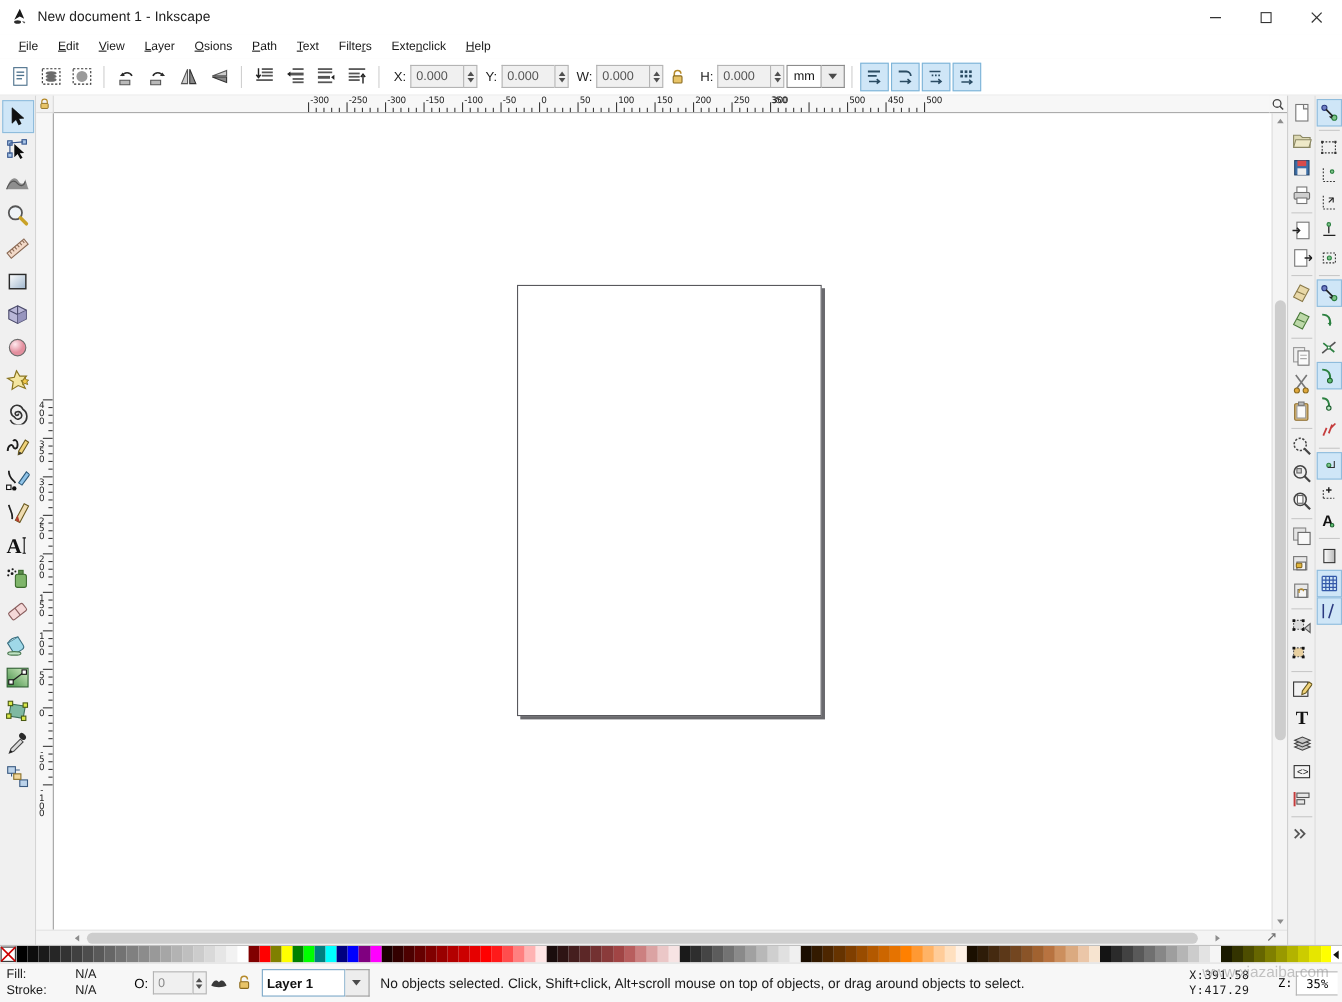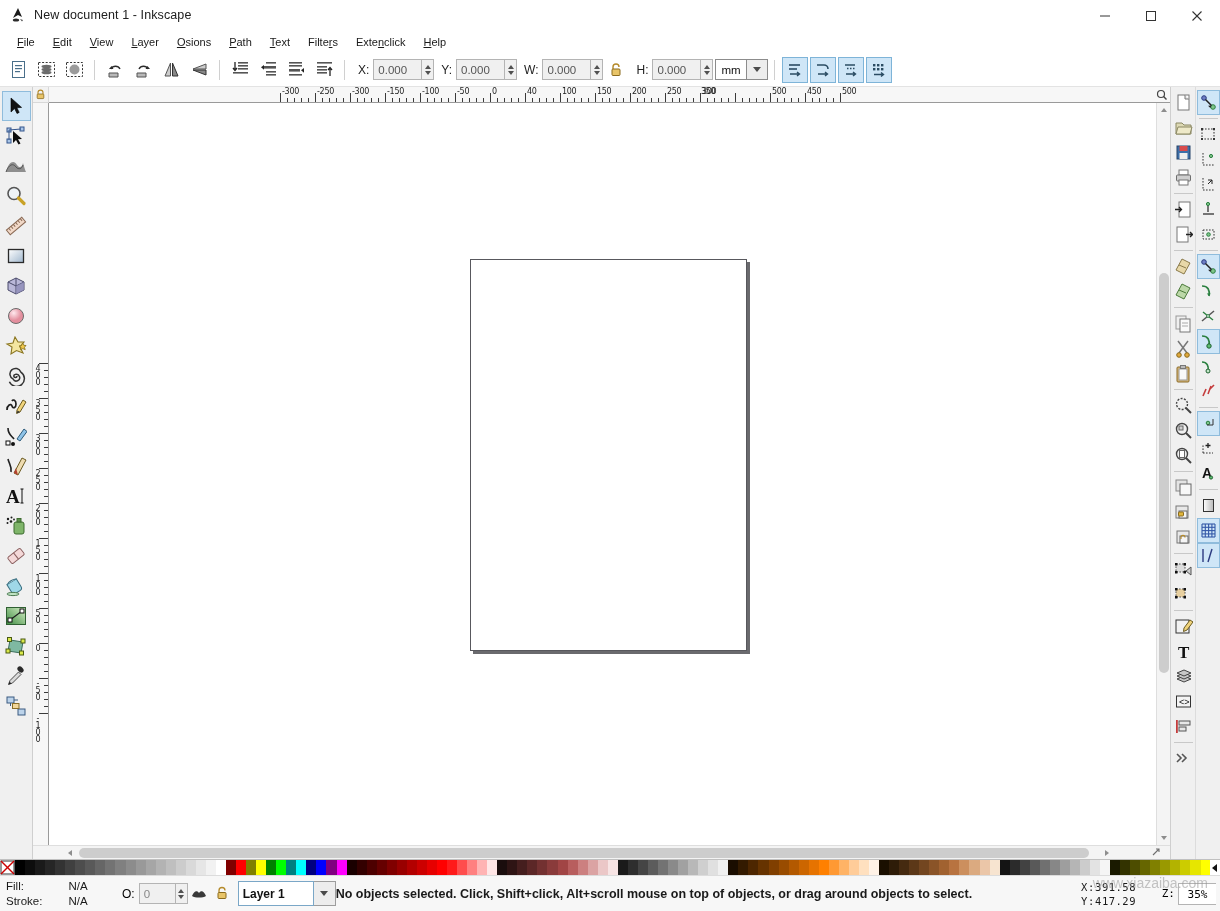--- a/index.html
+++ b/index.html
@@ -342,23 +342,22 @@
   .layerbox .lv {
     width: 76px; border: 1px solid #7aa7c7; background: #fff;
     display: flex; align-items: center; font-size: 12px;
     padding-left: 4px; font-weight: bold; color: #111;
   }
   .layerbox .ld {
     width: 22px; border: 1px solid #9d9d9d; border-left: none;
     background: #ededed; display: flex; align-items: center; justify-content: center;
   }
   .status-msg {
-    font-size: 12.5px; color: #1a1a1a;
+    margin-left: 10px; font-size: 12.5px; color: #1a1a1a;
     white-space: nowrap;
-    font-weight: bold;
   }
   .coords {
     position: absolute; right: 84px; top: 0; height: 36px;
     display: flex; flex-direction: column; justify-content: center;
     font-family: "DejaVu Sans Mono", monospace;
     font-size: 10.5px; color: #1a1a1a;
   }
   .coords div { height: 14px; display: flex; align-items: center; letter-spacing: .5px;}
   .coords .lab { width: 14px; }
   .zoombox {
@@ -895,21 +894,21 @@
             <div class="tick" style="left: 777px; height: 4px;"></div>
             <div class="tick" style="left: 784px; height: 4px;"></div>
             <div class="tick" style="left: 791px; height: 9px;"></div>
             <div class="lbl" style="left: 233px;">-300</div>
             <div class="lbl" style="left: 268px;">-250</div>
             <div class="lbl" style="left: 303px;">-300</div>
             <div class="lbl" style="left: 338px;">-150</div>
             <div class="lbl" style="left: 373px;">-100</div>
             <div class="lbl" style="left: 408px;">-50</div>
             <div class="lbl" style="left: 443px;">0</div>
-            <div class="lbl" style="left: 478px;">40</div>
+            <div class="lbl" style="left: 478px;">50</div>
             <div class="lbl" style="left: 513px;">100</div>
             <div class="lbl" style="left: 548px;">150</div>
             <div class="lbl" style="left: 583px;">200</div>
             <div class="lbl" style="left: 618px;">250</div>
             <div class="lbl" style="left: 653px;">300</div>
             <div class="lbl" style="left: 652px;">350</div>
             <div class="lbl" style="left: 723px;">500</div>
             <div class="lbl" style="left: 758px;">450</div>
             <div class="lbl" style="left: 793px;">500</div>
           </div>

